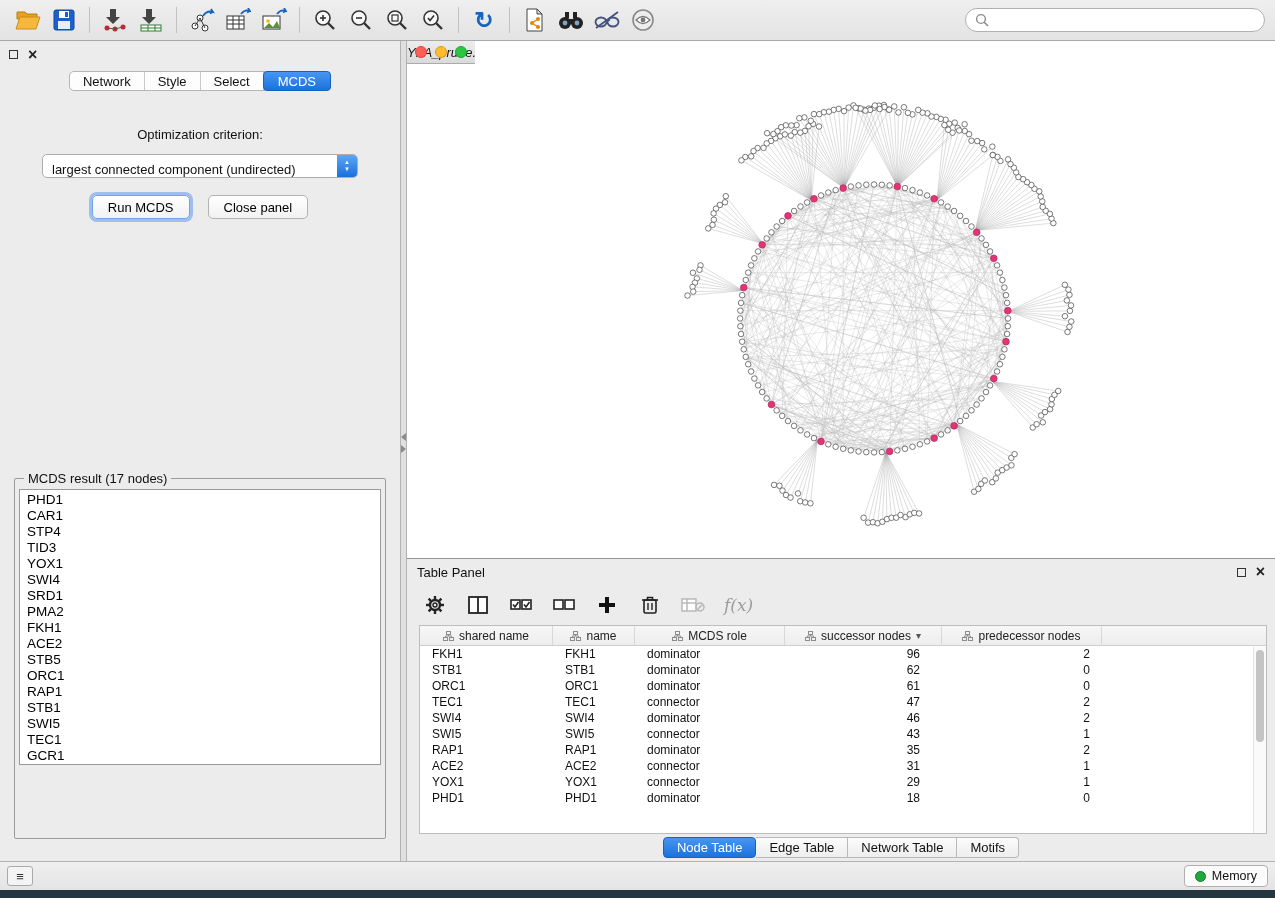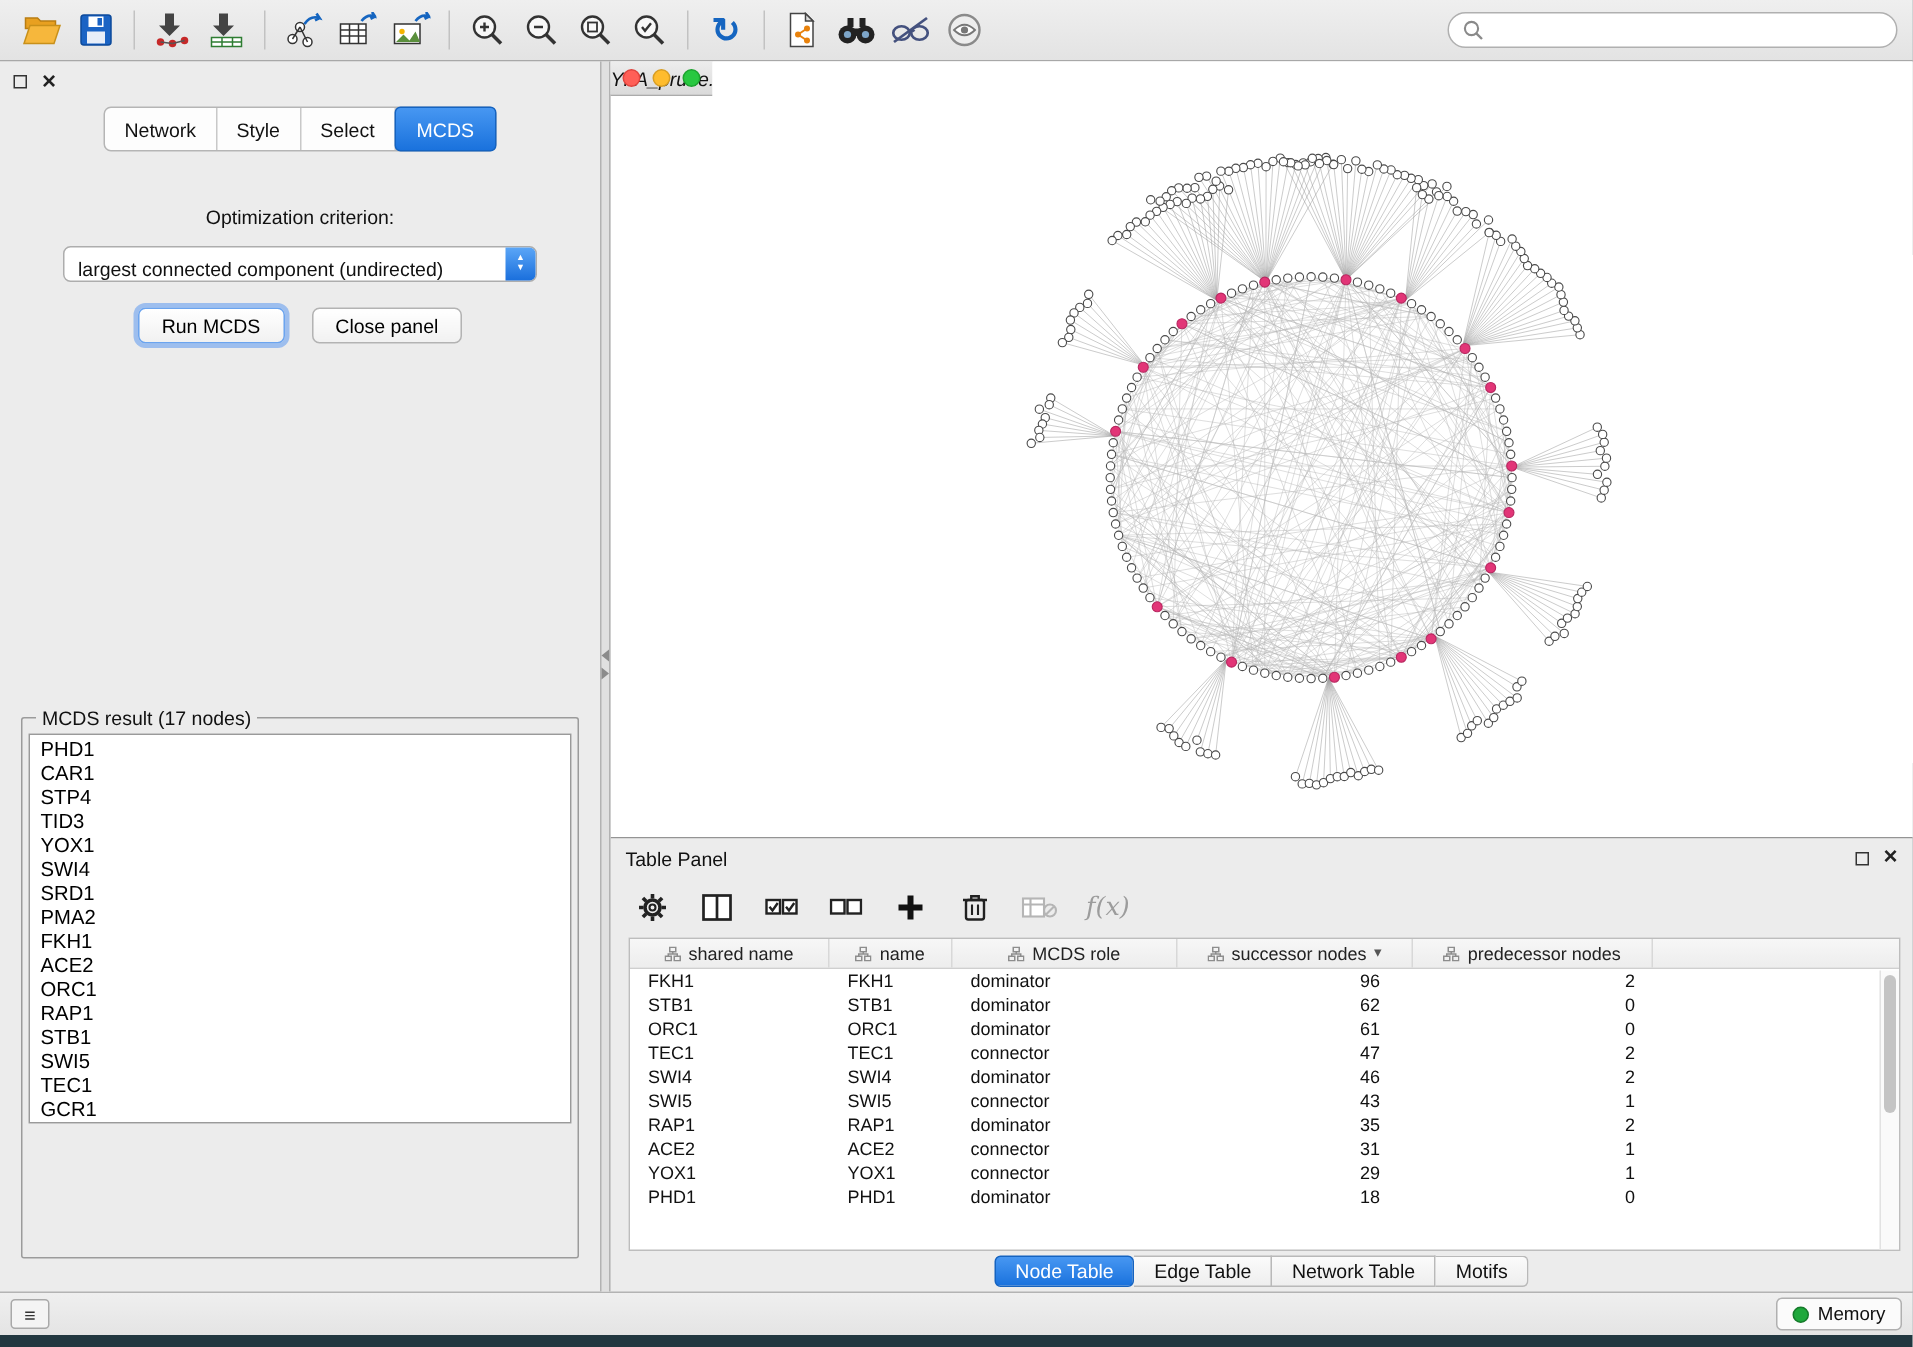--- a/index.html
+++ b/index.html
@@ -19,21 +19,21 @@
   
   .main { flex:1; display:flex; min-height:0; }
 
   
   .control-panel { width:400px; flex:0 0 400px; background:#ececec; display:flex; flex-direction:column; }
   .panel-header { height:27px; display:flex; align-items:center; padding:0 9px; gap:10px; font-size:13px; }
   .panel-header .ph-title { flex:1; }
   .float-box { width:9px; height:9px; border:1.5px solid #333; display:inline-block; }
   .close-x { font-size:16px; font-weight:bold; color:#222; line-height:1; }
   .tabs-row { display:flex; justify-content:center; padding:3px 0 12px; }
-  .segmented { display:flex; border:1px solid #b5b5b5; border-radius:5px; background:#fdfdfd; height:30px; overflow:visible; }
+  .segmented { display:flex; border:1px solid #b5b5b5; border-radius:5px; background:#fdfdfd; height:20px; overflow:visible; }
   .segment { padding:0 13px; display:flex; align-items:center; font-size:13px; border-right:1px solid #c8c8c8; }
   .segment:last-child { border-right:none; }
   .segment.active { background:linear-gradient(#4797f2,#1a72dd); color:#fff; border-radius:4px; margin:-1px; border:1px solid #1563c0; padding:0 14px; }
   .panel-body { flex:1; display:flex; flex-direction:column; align-items:center; padding-top:24px; min-height:0; }
   .opt-label { font-size:13px; margin-bottom:12px; }
   .mac-select { width:316px; height:24px; background:#fff; border:1px solid #adadad; border-radius:5px; display:flex; align-items:flex-end; padding-left:9px; font-size:13px; }
   .mac-select .stepper { margin-left:auto; width:20px; height:22px; background:linear-gradient(#5ba6f7,#1a6fdc); border-radius:0 4px 4px 0; display:flex; flex-direction:column; align-items:center; justify-content:center; color:#fff; font-size:6px; line-height:1.2; }
   .btn-row { margin-top:17px; display:flex; gap:18px; }
   .mac-btn { height:24px; padding:0 15px; font-size:13px; font-family:inherit; background:linear-gradient(#ffffff,#f1f1f1); border:1px solid #b3b3b3; border-radius:5px; }
   .mac-btn.focused { box-shadow:0 0 0 3px rgba(77,144,240,.5); border-color:#6ba4ef; }
@@ -280,20 +280,21 @@
               <div class="mcds-item">PHD1</div>
               <div class="mcds-item">CAR1</div>
               <div class="mcds-item">STP4</div>
               <div class="mcds-item">TID3</div>
               <div class="mcds-item">YOX1</div>
               <div class="mcds-item">SWI4</div>
               <div class="mcds-item">SRD1</div>
               <div class="mcds-item">PMA2</div>
               <div class="mcds-item">FKH1</div>
               <div class="mcds-item">ACE2</div>
+              <div class="mcds-item">STB5</div>
               <div class="mcds-item">ORC1</div>
               <div class="mcds-item">RAP1</div>
               <div class="mcds-item">STB1</div>
               <div class="mcds-item">SWI5</div>
               <div class="mcds-item">TEC1</div>
               <div class="mcds-item">GCR1</div>
             </div>
         </fieldset>
       </div>
     </div>

